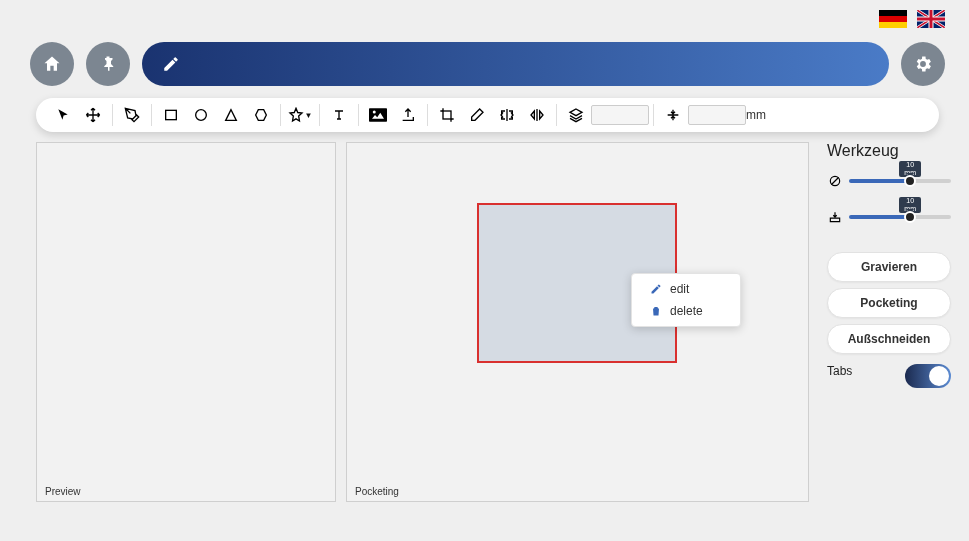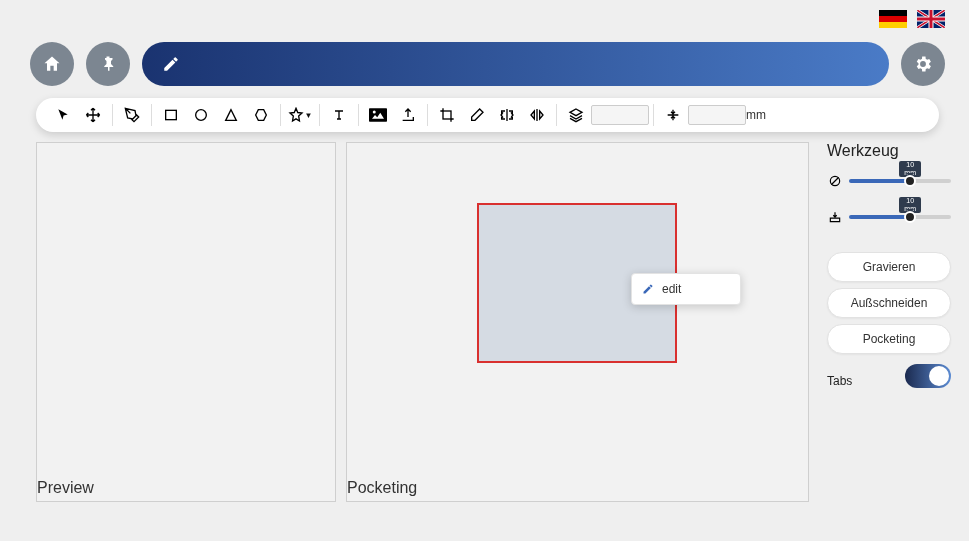--- a/index.html
+++ b/index.html
@@ -116,43 +116,43 @@
     gap: 10px;
     height: 380px;
   }
   .panel {
     background:#f2f2f2;
     border:1px solid #cfcfcf;
     position:relative;
   }
   .panel-label {
     position:absolute;
-    bottom:4px; left:0;
-    font-size:16px;
+    bottom:4px; left:8px;
+    font-size:10px;
     color:#333;
   }
   .preview-panel { width: 300px; height:360px; }
   .workspace-panel { flex:1; height:360px; position:relative; }
 
   .shape-rect {
     position:absolute;
     left:130px; top:60px;
     width:200px; height:160px;
     border:2px solid #d9302f;
     background:#d5dbe3;
   }
   .context-menu {
     position:absolute;
     left:284px; top:130px;
     background:#fff;
     border:1px solid #e3e3e3;
     border-radius:4px;
     box-shadow:0 2px 10px rgba(0,0,0,0.18);
     width:110px;
-    padding:4px 0;
+    padding:4px 8px;
   }
   .cm-item {
     display:flex; align-items:center;
     gap:8px;
     padding:4px 10px;
     font-size:12px;
     color:#333;
     cursor:pointer;
   }
   .cm-item svg { flex-shrink:0; }
@@ -213,28 +213,29 @@
   .op-btn {
     height:30px;
     border-radius:15px;
     background:#fff;
     border:1px solid #e2e2e2;
     display:flex; align-items:center; justify-content:center;
     font-size:12px;
     color:#333;
     cursor:pointer;
     box-shadow:0 1px 2px rgba(0,0,0,0.05);
+    font-weight:bold;
   }
   .op-btn.active {
     background: linear-gradient(90deg,#2a5aa8,#5f8fd8);
     color:#fff;
     border-color:transparent;
   }
   .tabs-row {
-    display:flex; align-items:flex-end; justify-content:space-between;
+    display:flex; align-items:flex-start; justify-content:space-between;
     margin-top:4px;
   }
   .tabs-label { font-size:12px; color:#222; }
   .toggle {
     width:46px; height:24px;
     border-radius:12px;
     background: linear-gradient(90deg,#1b2a4f,#5c8bd2);
     position:relative;
     cursor:pointer;
   }
@@ -401,20 +402,26 @@
     <div class="panel-label">Preview</div>
   </div>
   <div class="panel workspace-panel">
     <div class="shape-rect"></div>
     <div class="context-menu">
       <div class="cm-item">
         <svg width="12" height="12" viewBox="0 0 24 24" fill="#3a68b8">
             <path d="M3 17.25V21h3.75l11-11-3.75-3.75-11 11zM20.7 7.04a1 1 0 000-1.41l-2.34-2.34a1 1 0 00-1.41 0L15 5.24l3.75 3.75 1.95-1.95z"></path>
           </svg>
         <span>edit</span>
+      </div>
+      <div class="cm-item">
+        <svg width="12" height="12" viewBox="0 0 24 24" fill="#3a68b8">
+            <path d="M6 7h12l-1 14H7zM9 4h6l1 3H8z"></path>
+          </svg>
+        <span>delete</span>
       </div>
     </div>
     <div class="panel-label">Pocketing</div>
   </div>
 
   <div class="sidebar">
     <div class="sb-title">Werkzeug</div>
 
     <div class="slider-row">
       <span class="slabel">
@@ -441,22 +448,22 @@
         <div class="slider-badge">
             <span>10</span>
             <span>mm</span>
           </div>
         <div class="slider-thumb"></div>
       </div>
     </div>
 
     <div style="height:8px"></div>
     <div class="op-btn">Gravieren</div>
+    <div class="op-btn">Pocketing</div>
     <div class="op-btn">Außschneiden</div>
-    <div class="op-btn">Pocketing</div>
 
     <div class="tabs-row">
       <span class="tabs-label">Tabs</span>
       <div class="toggle">
           <div class="knob"></div>
         </div>
     </div>
   </div>
 </div>
 

